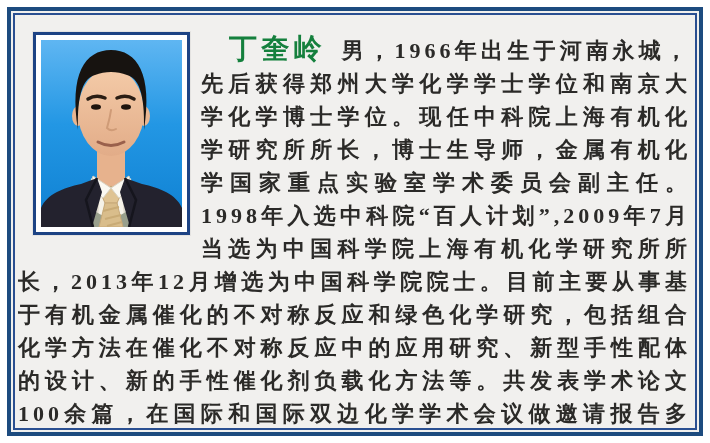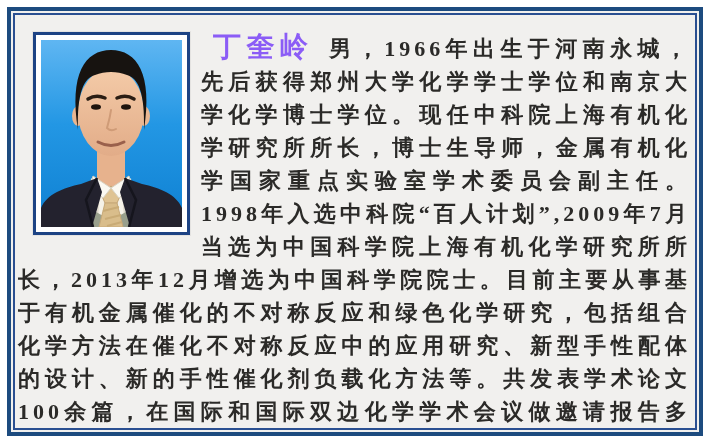--- a/index.html
+++ b/index.html
@@ -50,27 +50,28 @@
     margin: 0;
     font-size: 22px;
     line-height: 33px;
     letter-spacing: 4px;
     font-weight: 700;
     color: #2b2a28;
     text-align: justify;
     text-indent: 12px;
   }
   .person-name {
-    font-family: Liberation Mono, monospace;
+    font-family: Liberation Sans, sans-serif;
     font-size: 28px;
     font-weight: 700;
-    color: #8b5cf6;
+    color: #15803d;
     letter-spacing: 4px;
     margin-right: 16px;
     white-space: nowrap;
+    margin-left: 16px;
   }
 </style>
 </head>
 <body>
 
 <div class="page">
   <div class="card">
     <div class="card-inner">
       <div class="content">
 

